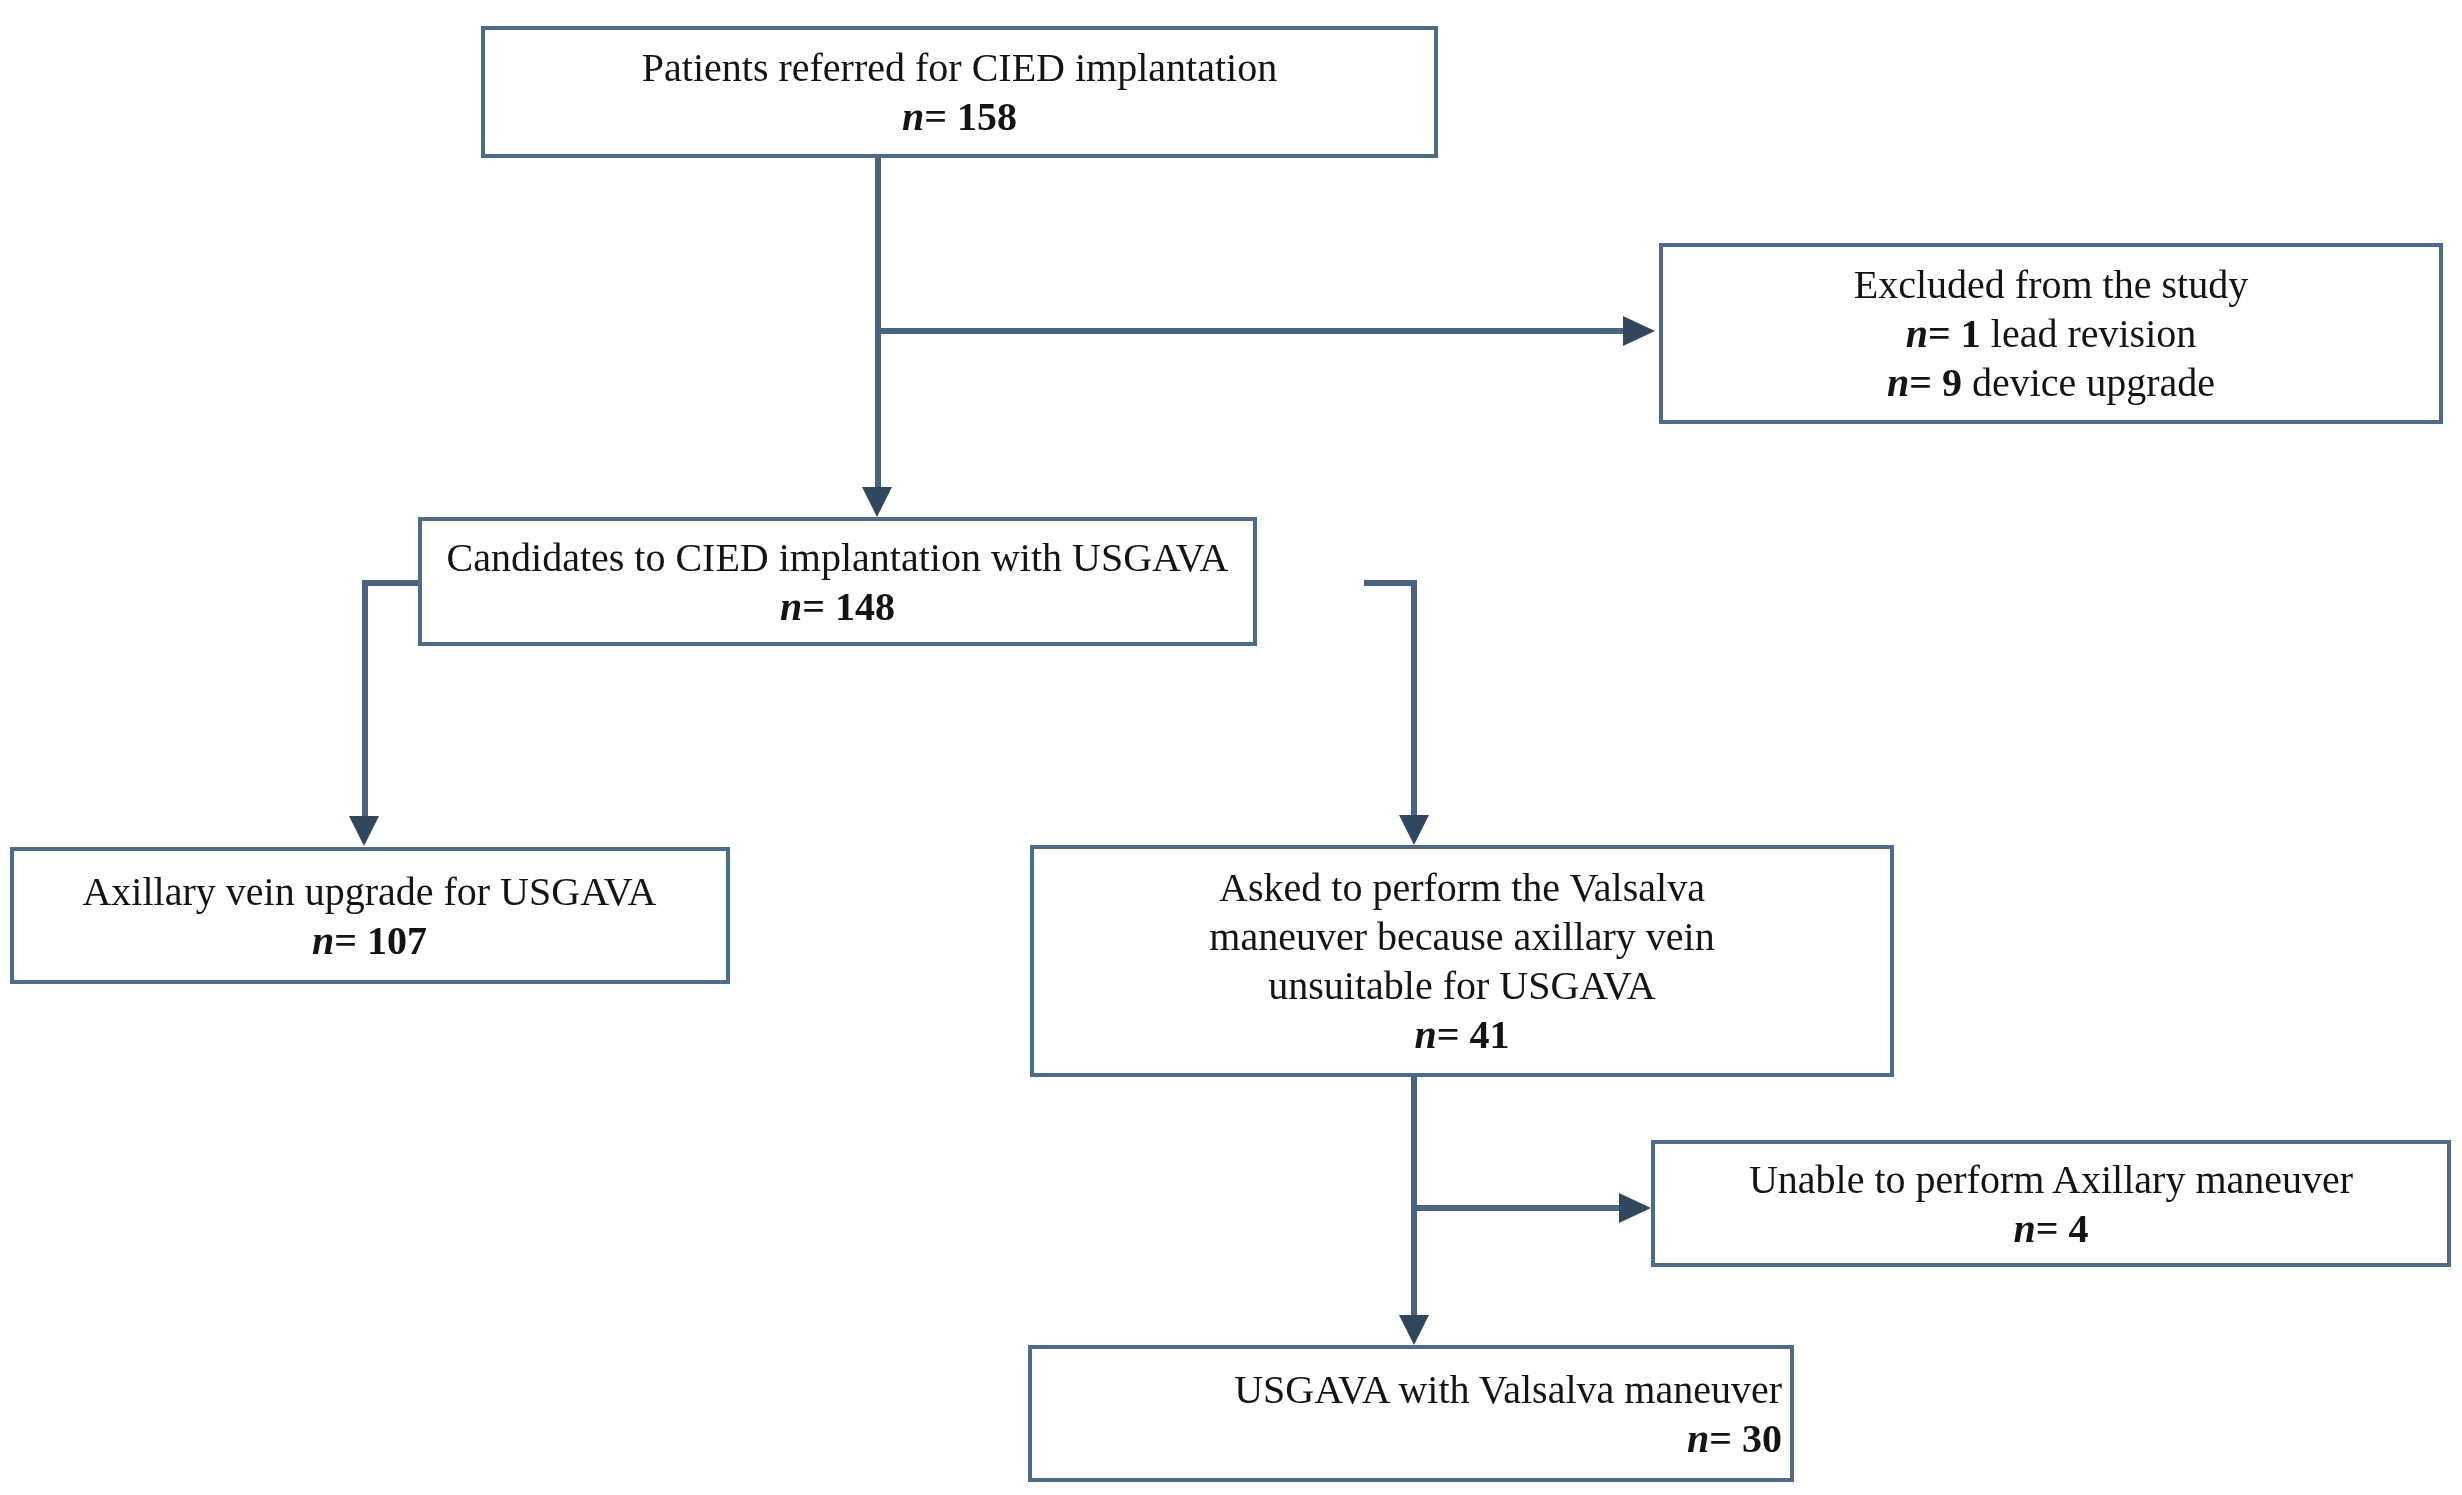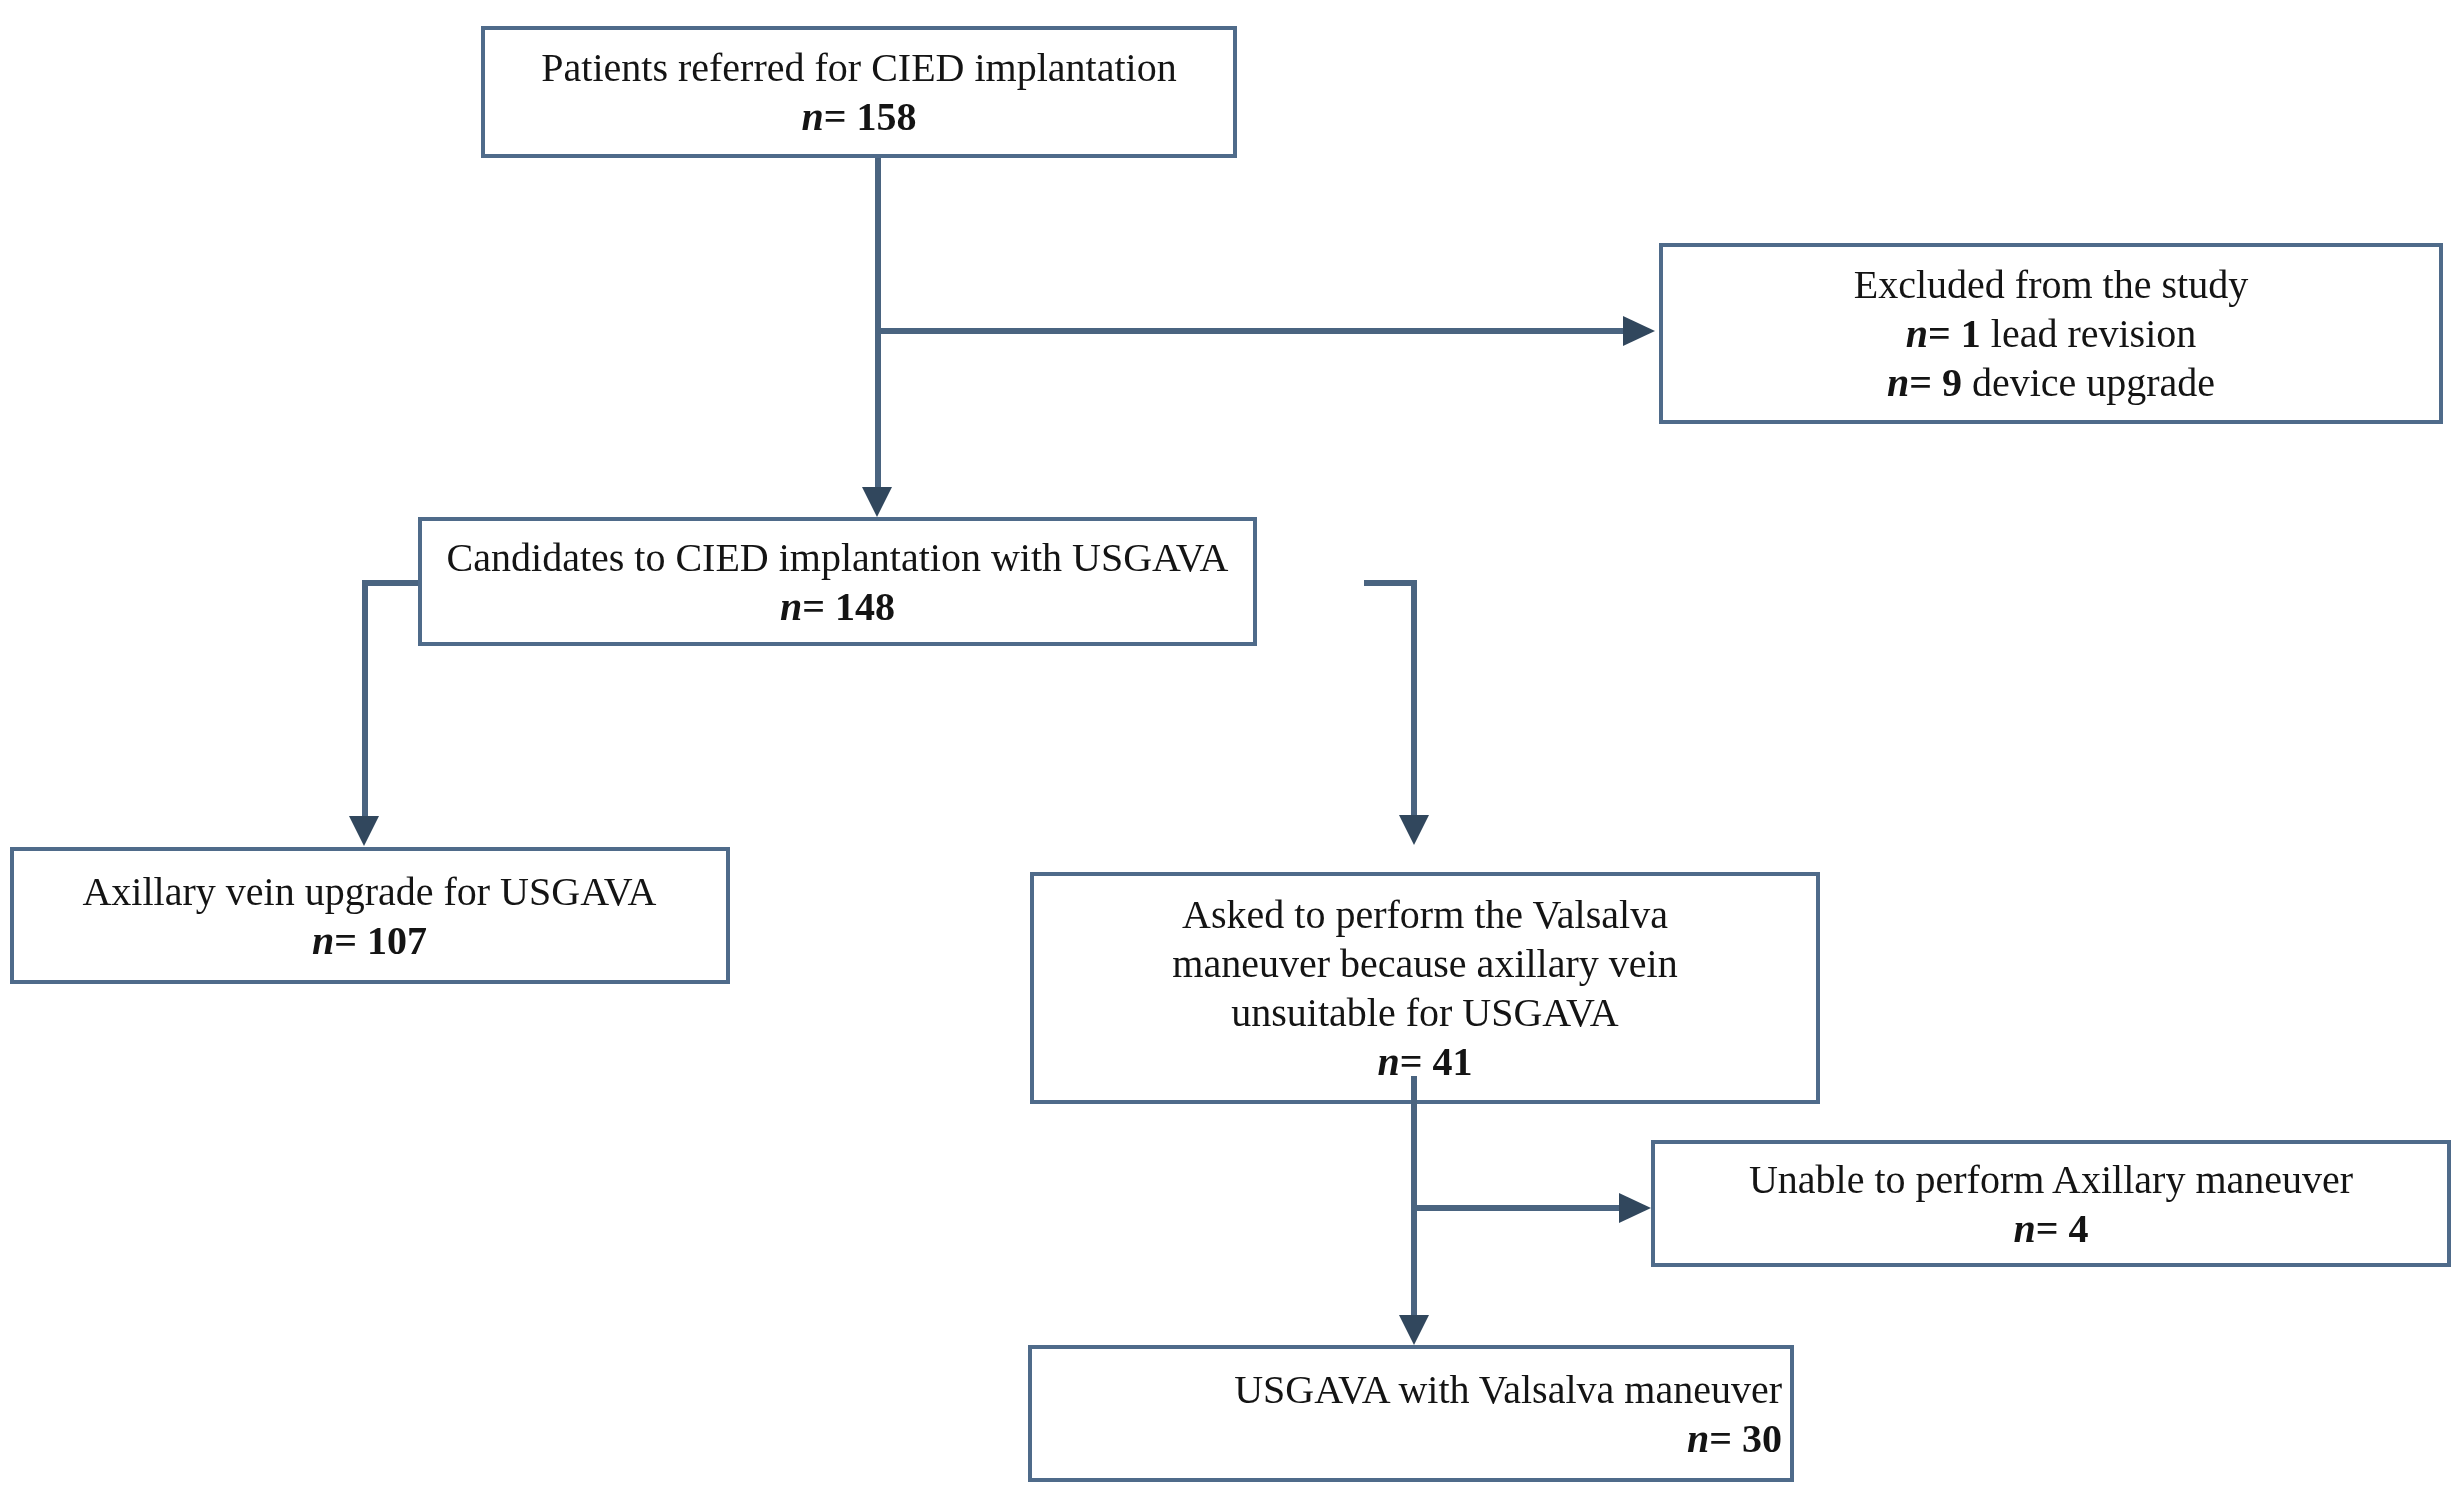--- a/index.html
+++ b/index.html
@@ -61,25 +61,25 @@
   .arrow-right {
     position: absolute;
     width: 0;
     height: 0;
     border-top: 15px solid transparent;
     border-bottom: 15px solid transparent;
     border-left: 32px solid #31475d;
   }
 
   
-  #node-referred   { left: 481px;  top: 25.5px;   width: 756px;  height: 132px; }
+  #node-referred   { left: 481px;  top: 25.5px;   width: 957px;  height: 132px; }
   #node-excluded   { left: 1659px; top: 243px;  width: 784px;  height: 181px; }
   #node-candidates { left: 418px;  top: 517px;  width: 839px; height: 129px; }
   #node-suitable   { left: 9.5px;   top: 847px; width: 720px;  height: 137px; }
-  #node-asked      { left: 1030px; top: 872px; width: 790px;  height: 232px; }
+  #node-asked      { left: 1030px; top: 845px; width: 864px;  height: 232px; }
   #node-unable     { left: 1651px; top: 1140px; width: 800px; height: 127px; }
   #node-usgava     { left: 1028px; top: 1345px; width: 766px;  height: 137px; align-items: flex-end; }
 </style>
 </head>
 <body>
 
 <div id="stage">
 
   <div class="node" id="node-referred">
     <span class="line">Patients referred for CIED implantation</span>

